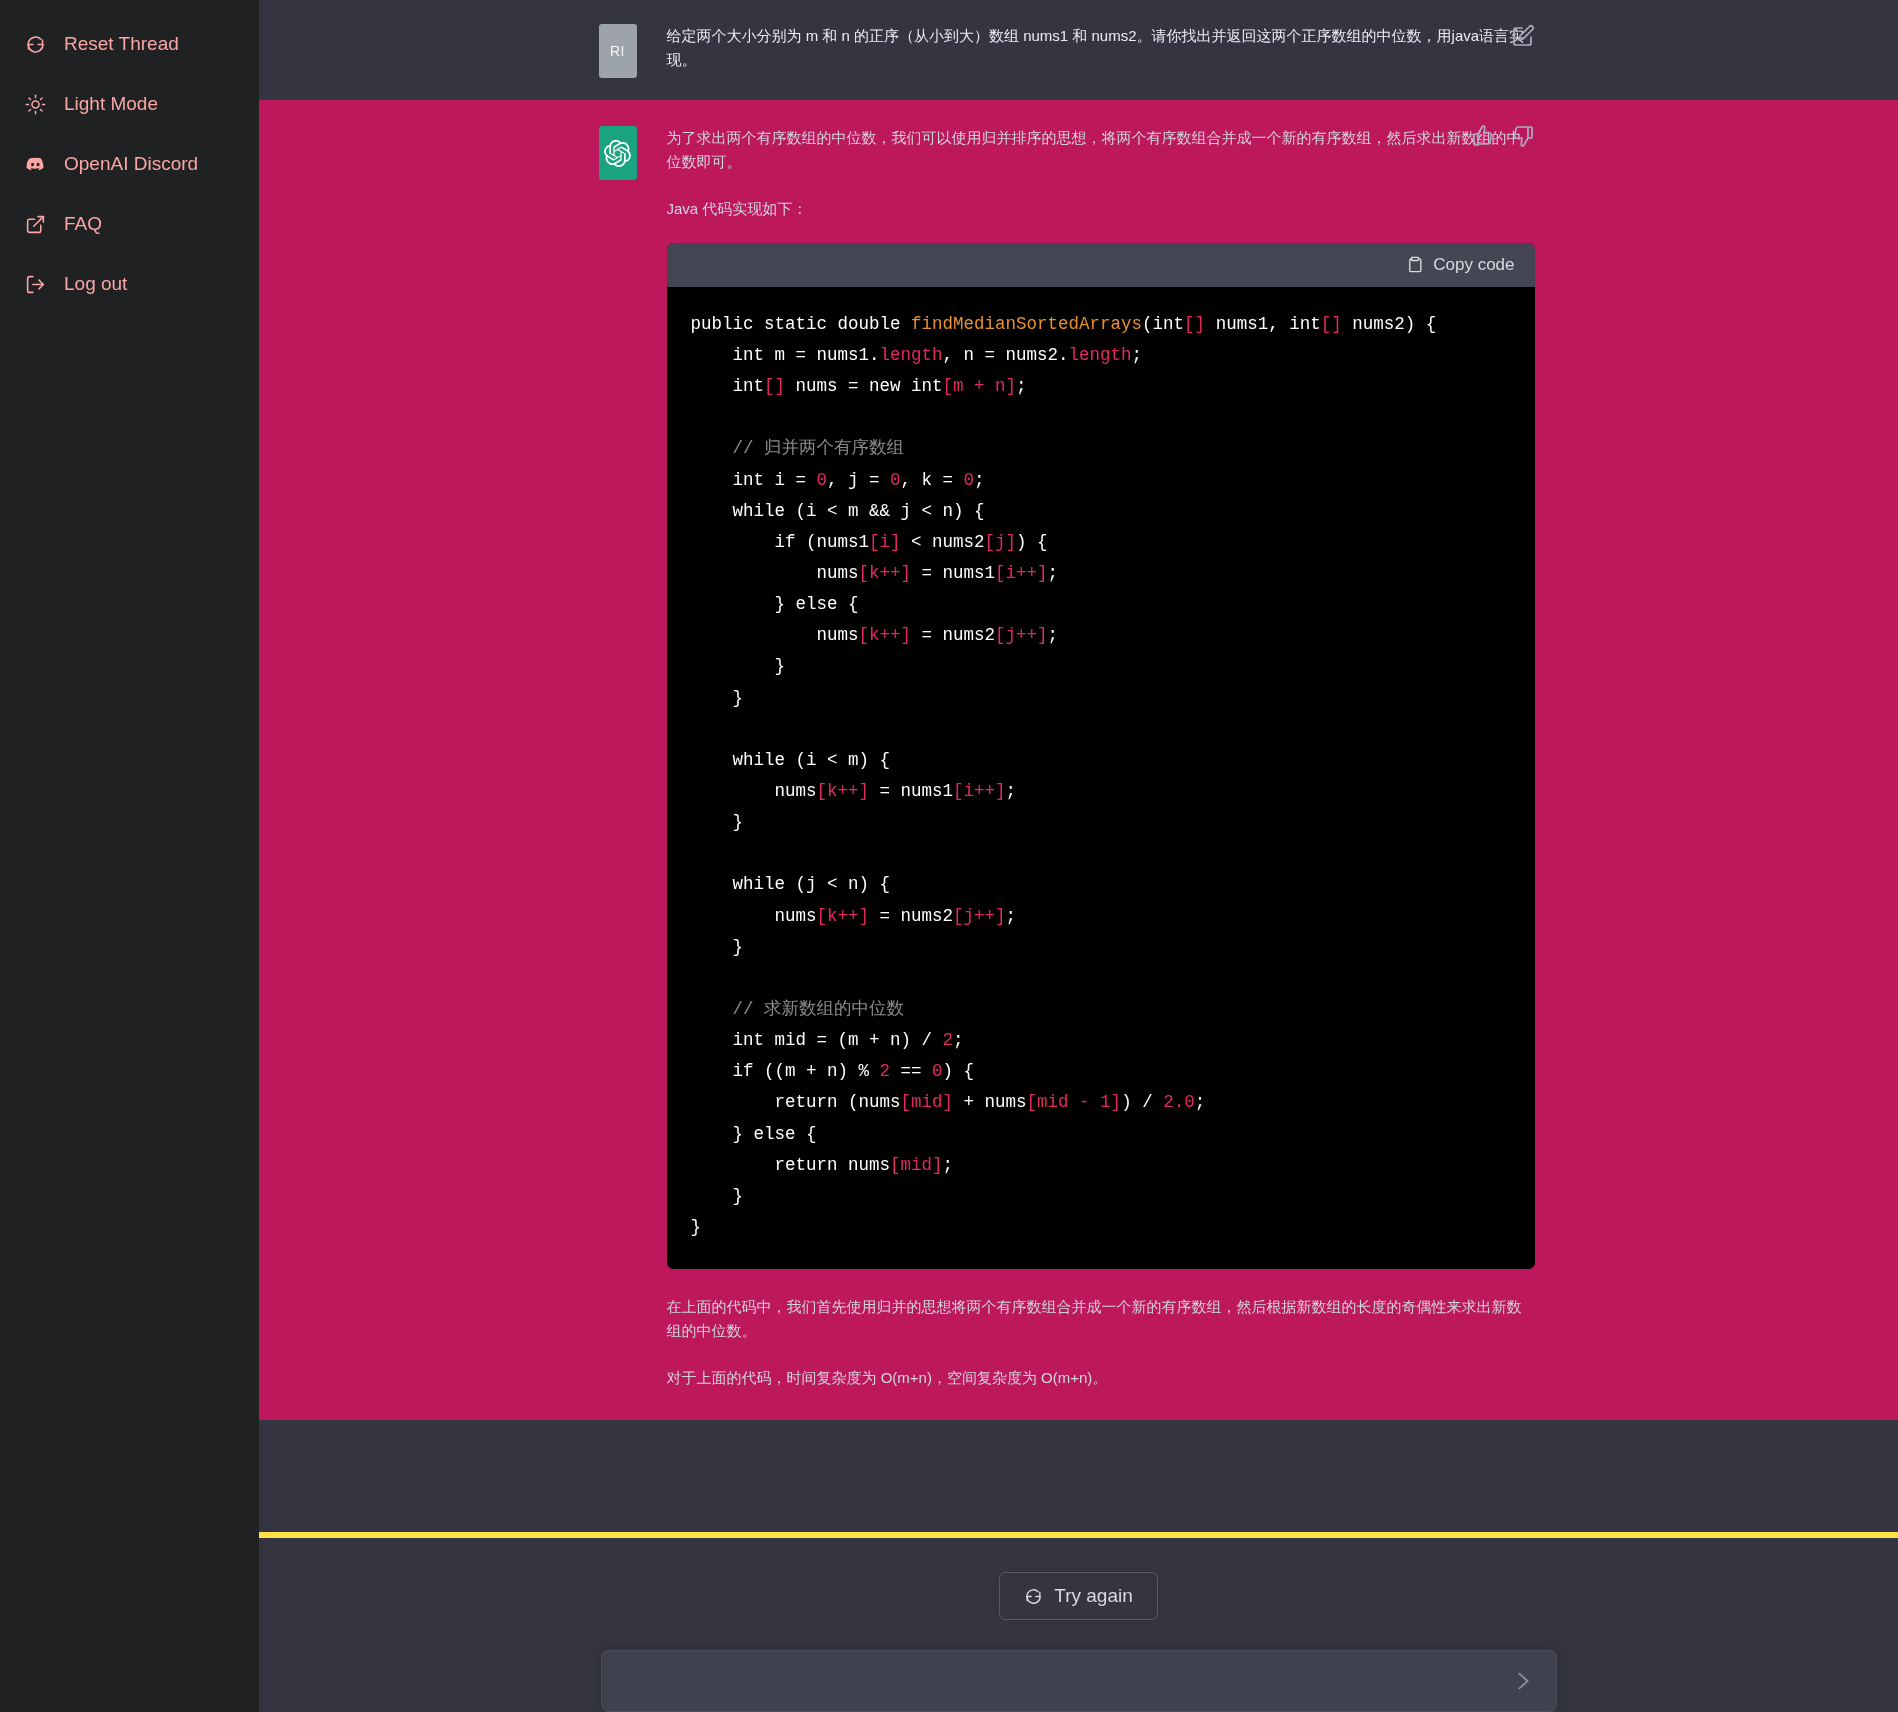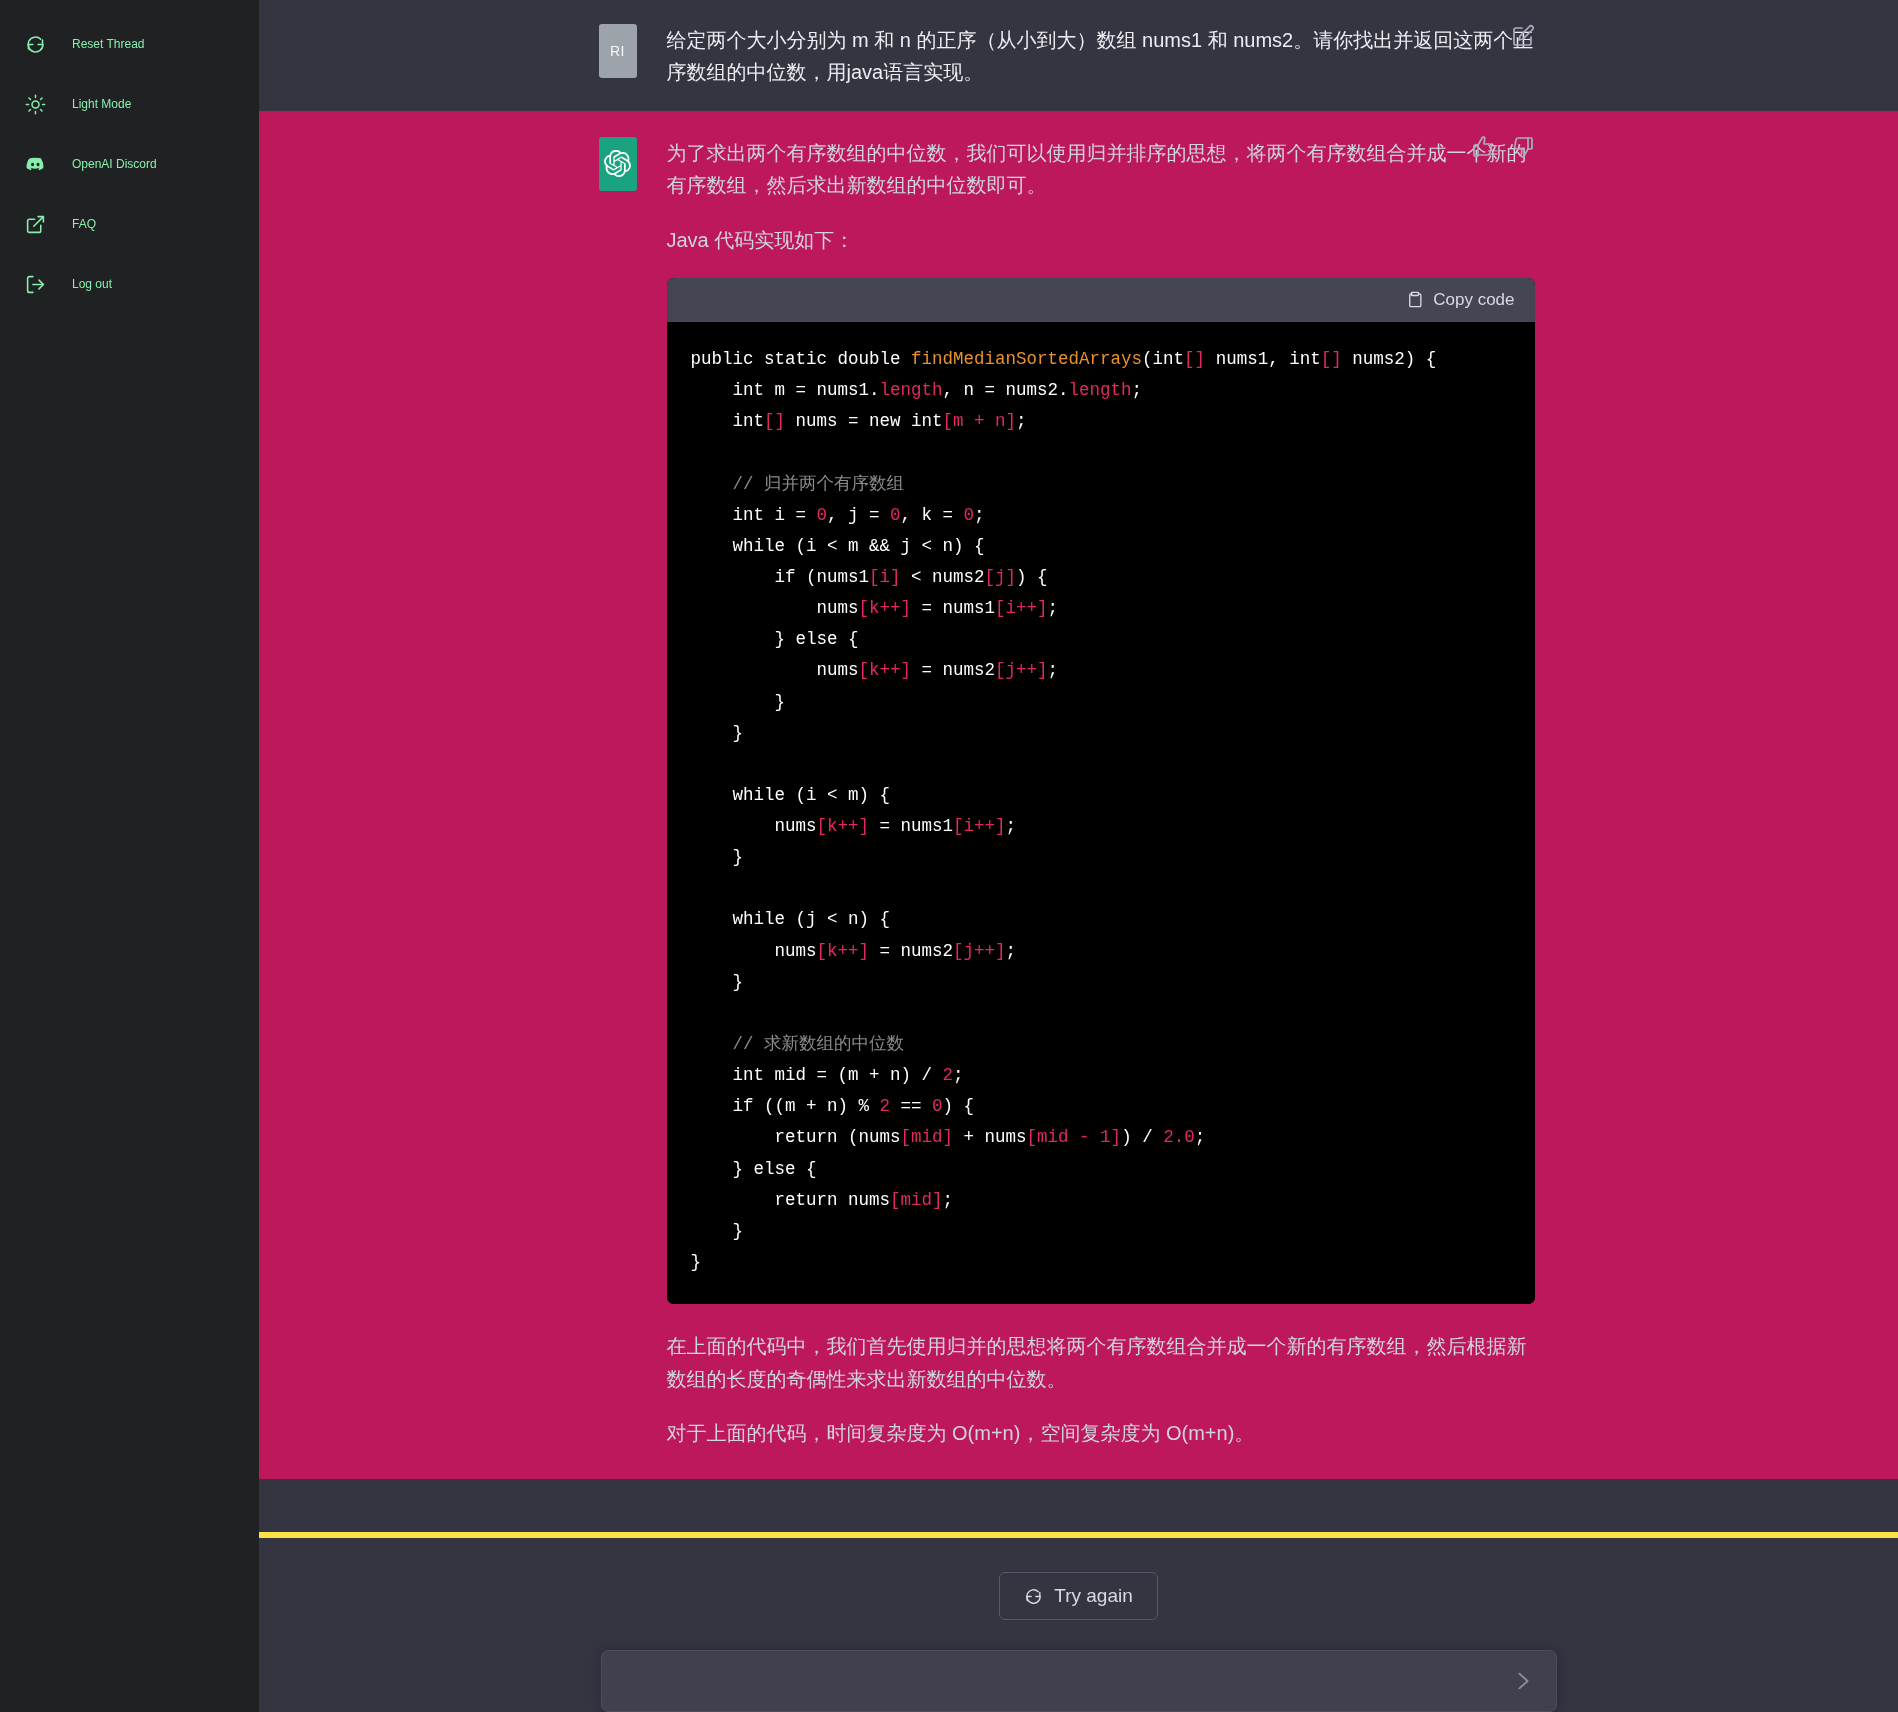--- a/index.html
+++ b/index.html
@@ -12,25 +12,25 @@
   .app { display: flex; width: 1898px; height: 1712px; }
 
   
   .sidebar {
     width: 259px; flex: 0 0 259px;
     background: #202123;
     padding-top: 14px;
   }
   .side-item {
     display: flex; align-items: center;
-    gap: 26px;
+    gap: 18px;
     height: 60px;
     padding: 0 22px 0 24px;
-    color: #86efac;
-    font-size: 12px;
+    color: #fca5a5;
+    font-size: 19px;
     cursor: pointer;
   }
   .side-ico {
     width: 22px; height: 22px;
     display: flex; align-items: center; justify-content: center;
     flex: 0 0 22px;
   }
   .side-ico svg { width: 21px; height: 21px; display: block; }
 
   
@@ -56,21 +56,21 @@
     display: flex; align-items: center; justify-content: center;
     margin-left: 20px;
   }
   .avatar-user { background: #9ca3ab; color: #f7f7f8; font-size: 14px; letter-spacing: .5px; }
   .avatar-bot  { background: #19a37f; }
   .avatar-bot svg { width: 27px; height: 27px; }
 
   .body { flex: 1; min-width: 0; color: #d1d5db; }
   .msg-user .body { color: #ececf1; }
   .body p {
-    font-size: 20px; line-height: 1.62;
+    font-size: 15px; line-height: 1.62;
     margin-bottom: 22px;
     word-wrap: break-word;
   }
   .body p:last-child { margin-bottom: 0; }
 
   .act {
     position: absolute; top: 24px; right: 44px;
     display: flex; gap: 16px; align-items: center;
   }
   .act-btn { width: 24px; height: 24px; color: #acacbe; cursor: pointer; display: block; }

